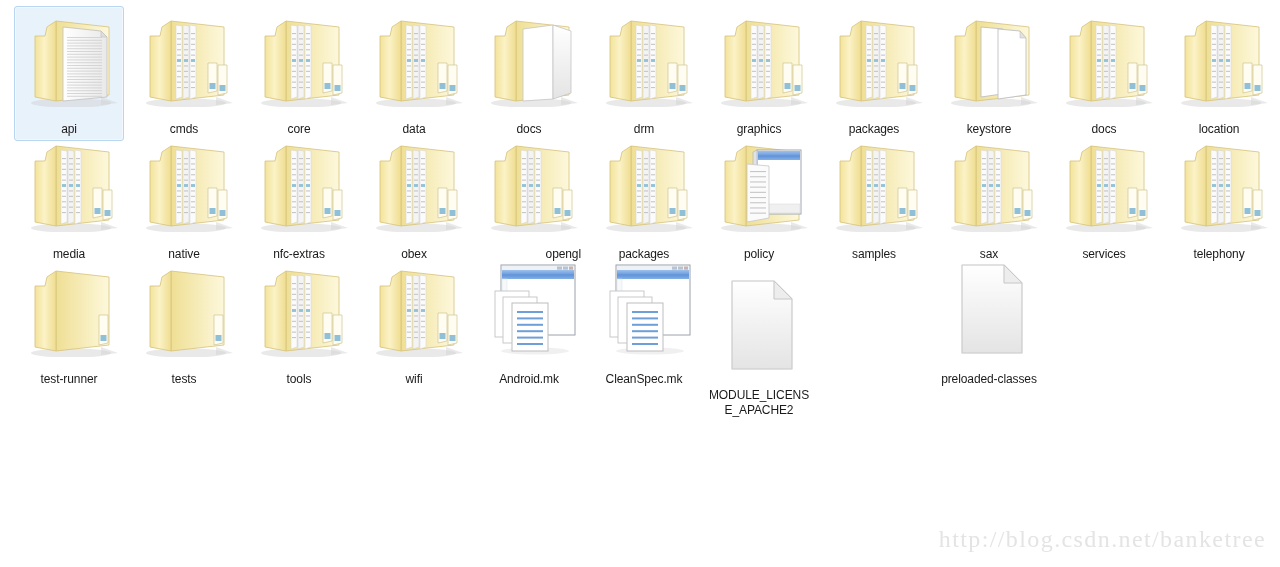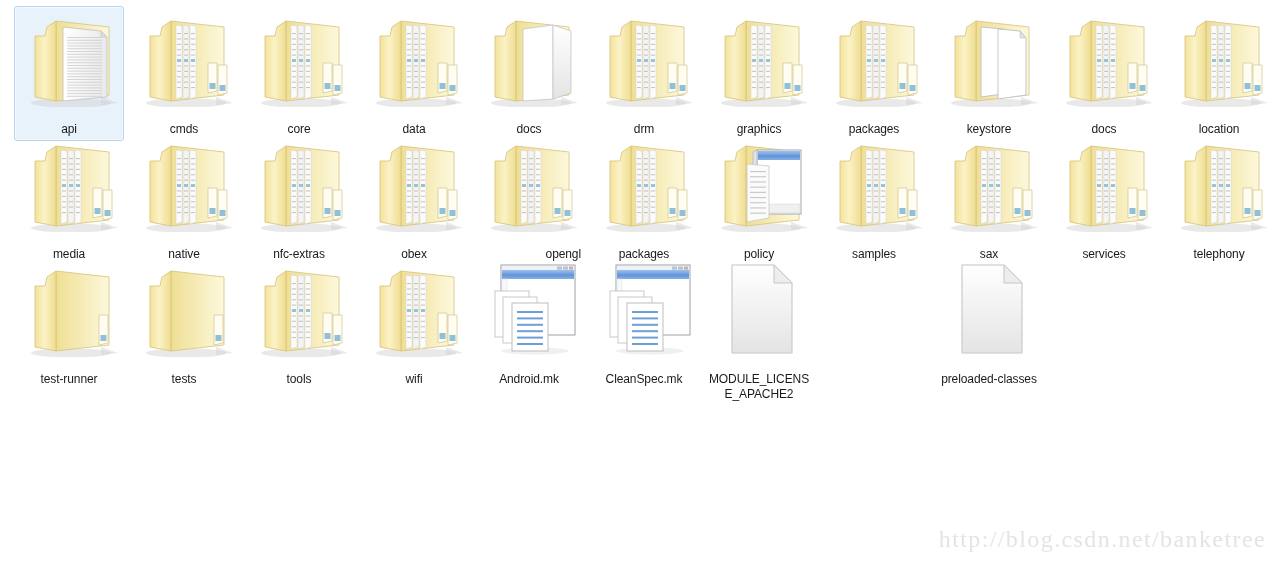--- a/index.html
+++ b/index.html
@@ -1492,21 +1492,21 @@
             <rect x="32" y="56.4" width="26" height="2" fill="#6f9fd8"></rect>
             <rect x="32" y="62.8" width="26" height="2" fill="#6f9fd8"></rect>
             <rect x="32" y="69.2" width="26" height="2" fill="#6f9fd8"></rect>
             <rect x="32" y="75.6" width="26" height="2" fill="#6f9fd8"></rect>
             <rect x="32" y="82" width="26" height="2" fill="#6f9fd8"></rect>
           </g>
         </svg>
       </div>
       <div class="label">CleanSpec.mk</div>
     </div>
-    <div class="item" style="left: 704px; top: 256px;">
+    <div class="item" style="left: 704px; top: 272px;">
       <div class="icon-box">
         <svg width="110" height="96" viewBox="0 0 110 96">
           <g transform="translate(5,0)">
             <path d="M20 4 L62 4 L80 22 L80 92 L20 92 Z" fill="url(#gPaperV)" stroke="#c9c9c9" stroke-width="1.1" stroke-linejoin="round"></path>
             <path d="M62 4 L62 22 L80 22 Z" fill="#ededed" stroke="#c9c9c9" stroke-width="1"></path>
             <path d="M20 4 L62 4 L62 22 L80 22 L80 92 L20 92 Z" fill="none" stroke="#d5d5d5" stroke-width="0.4"></path>
           </g>
         </svg>
       </div>
       <div class="label">MODULE_LICENSE_APACHE2</div>

